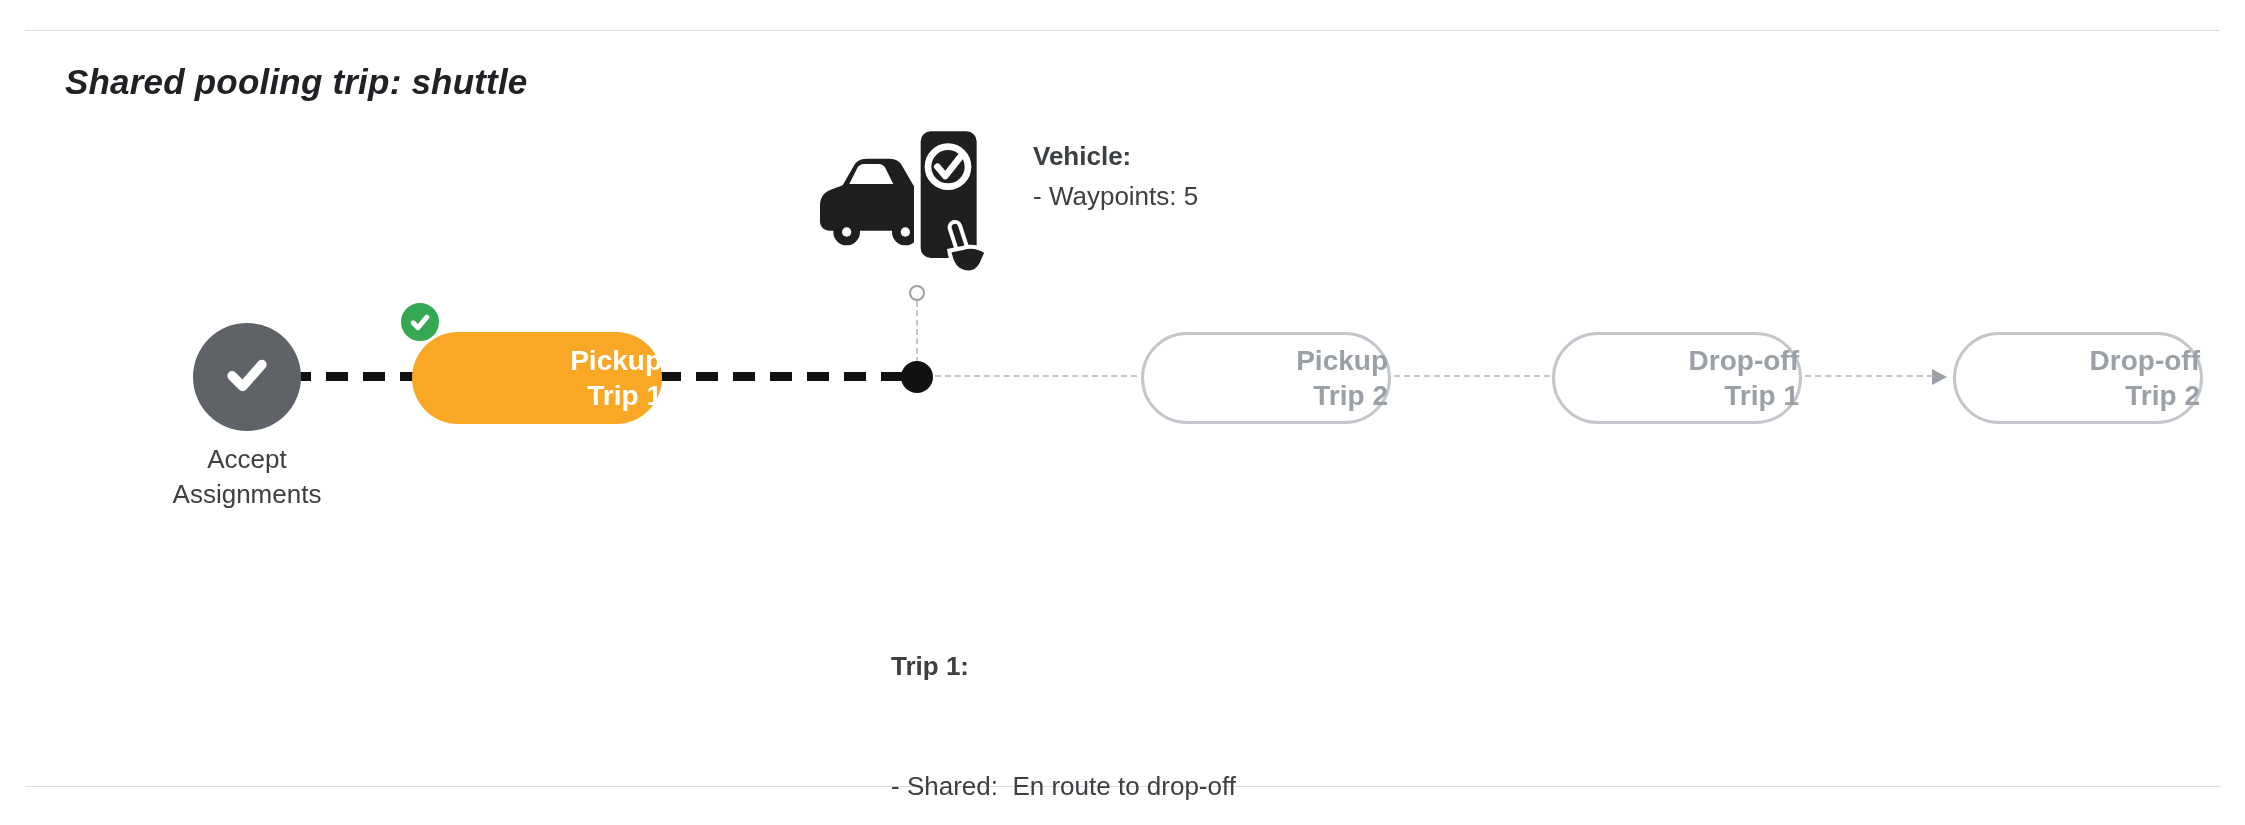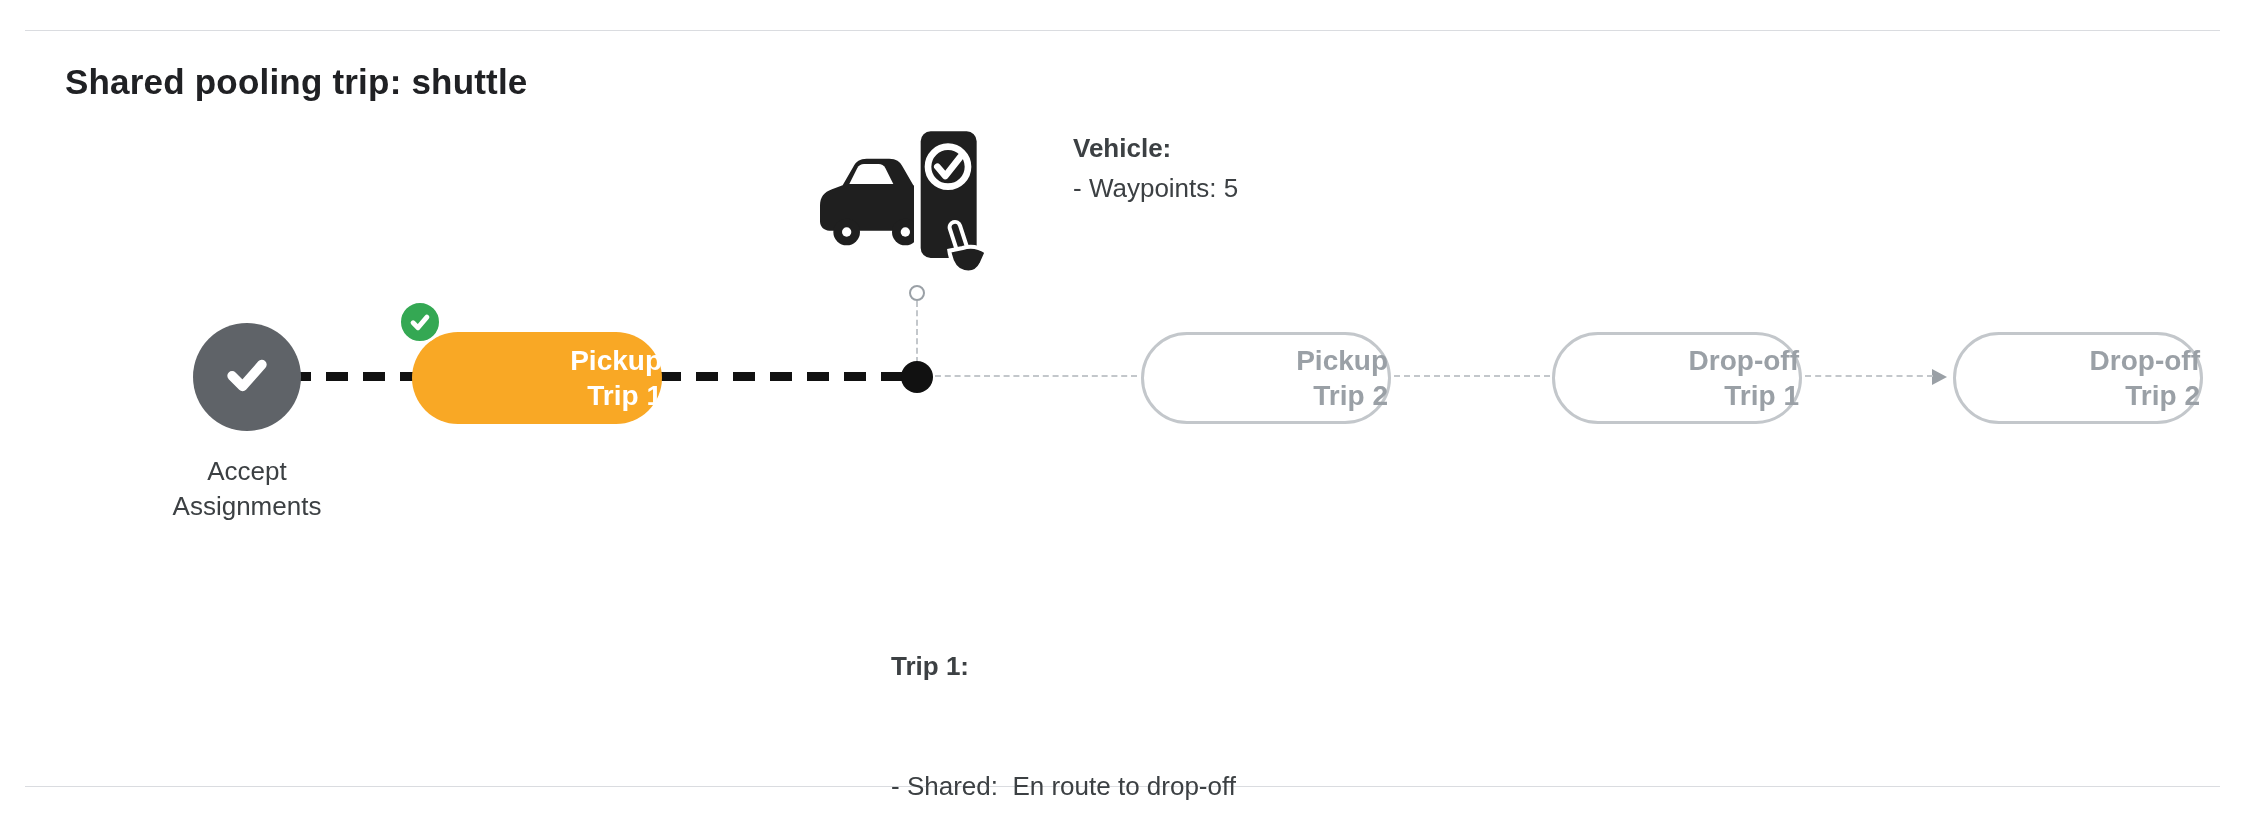--- a/index.html
+++ b/index.html
@@ -15,40 +15,40 @@
   }
   *{box-sizing:border-box;margin:0;padding:0;}
   html,body{background:#ffffff;}
   body{font-family:"Liberation Sans", sans-serif;}
   #canvas{position:relative;width:2245px;height:825px;background:#fff;overflow:hidden;}
 
   .rule{position:absolute;left:25px;right:25px;height:1px;background:var(--divider_gray);}
   .rule-top{top:30px;}
   .rule-bottom{top:786px;}
 
-  .page-title{position:absolute;left:65px;top:62px;font-size:35px;font-weight:700;color:var(--text_dark);letter-spacing:.2px;}
+  .page-title{position:absolute;left:65px;top:62px;font-size:35px;font-weight:700;color:var(--text_dark);letter-spacing:.2px;font-style:italic;}
 
   
   .line-active{position:absolute;left:252px;top:372px;width:662px;height:9px;z-index:1;
     background:repeating-linear-gradient(90deg,var(--line_black) 0 22px,transparent 22px 37px);
     border-radius:5px;}
 
   
   .line-pending{position:absolute;top:375px;height:0;border-top:2px dashed var(--pending_border);z-index:1;}
   .seg-1{left:935px;width:202px;}
   .seg-2{left:1394px;width:156px;}
   .seg-3{left:1805px;width:128px;}
   .arrow-head{position:absolute;left:1932px;top:369px;width:0;height:0;
     border-left:15px solid var(--pending_gray);border-top:8px solid transparent;border-bottom:8px solid transparent;}
 
   
   .node-done{position:absolute;left:193px;top:323px;width:108px;height:108px;border-radius:50%;
     background:var(--done_gray);display:flex;align-items:center;justify-content:center;z-index:2;}
   .node-done-label{position:absolute;left:122px;top:442px;width:250px;text-align:center;
-    font-size:26px;line-height:1.35;color:var(--text_body);white-space:pre-line;margin-top:12px;}
+    font-size:26px;line-height:1.35;color:var(--text_body);white-space:pre-line;}
 
   
   .pill{position:absolute;top:332px;width:250px;height:92px;border-radius:46px;z-index:2;
     display:flex;flex-direction:column;align-items:flex-end;justify-content:center;
     font-weight:700;font-size:28px;line-height:35px;text-align:center;}
   .pill-active{left:412px;background:var(--accent_orange);color:#ffffff;}
   .pill-pending{background:#ffffff;border:3px solid var(--pending_border);color:var(--pending_gray);}
   .pill-2{left:1141px;}
   .pill-3{left:1552px;}
   .pill-4{left:1953px;}
@@ -61,21 +61,21 @@
   
   .dot-current{position:absolute;left:901px;top:361px;width:32px;height:32px;border-radius:50%;
     background:var(--line_black);z-index:2;}
   .connector-vert{position:absolute;left:916px;top:301px;height:62px;width:0;
     border-left:2px dashed var(--pending_border);z-index:1;}
   .connector-top-dot{position:absolute;left:909px;top:285px;width:16px;height:16px;border-radius:50%;
     background:#ffffff;border:2px solid var(--pending_gray);z-index:2;}
 
   .vehicle-icon{position:absolute;left:812px;top:120px;width:176px;height:160px;z-index:2;}
 
-  .vehicle-note{position:absolute;left:1033px;top:128px;font-size:26px;line-height:40px;color:var(--text_body);margin-left:40px;}
+  .vehicle-note{position:absolute;left:1033px;top:136px;font-size:26px;line-height:40px;color:var(--text_body);}
   .vehicle-note .note-title{font-weight:700;}
 
   .trip-status{position:absolute;left:891px;top:486px;font-size:26px;line-height:40px;
     color:var(--text_body);white-space:pre-wrap;z-index:2;}
   .trip-status .trip-title{font-weight:700;}
 </style>
 </head>
 <body>
 
 <div id="canvas">

